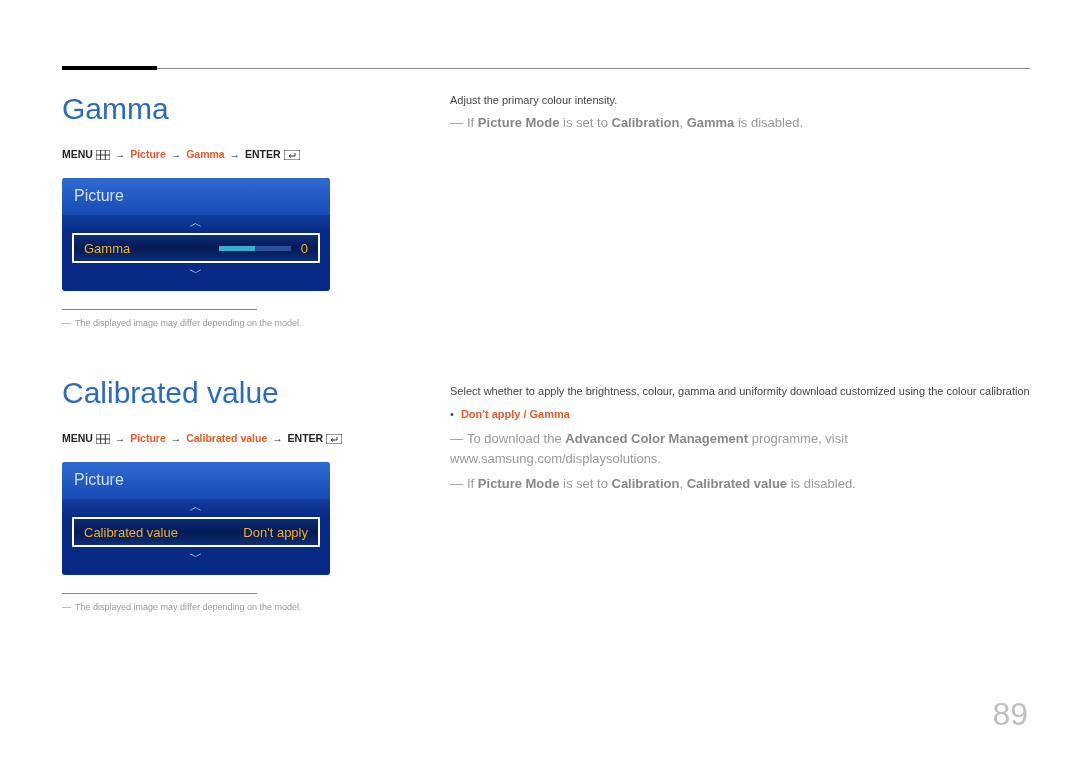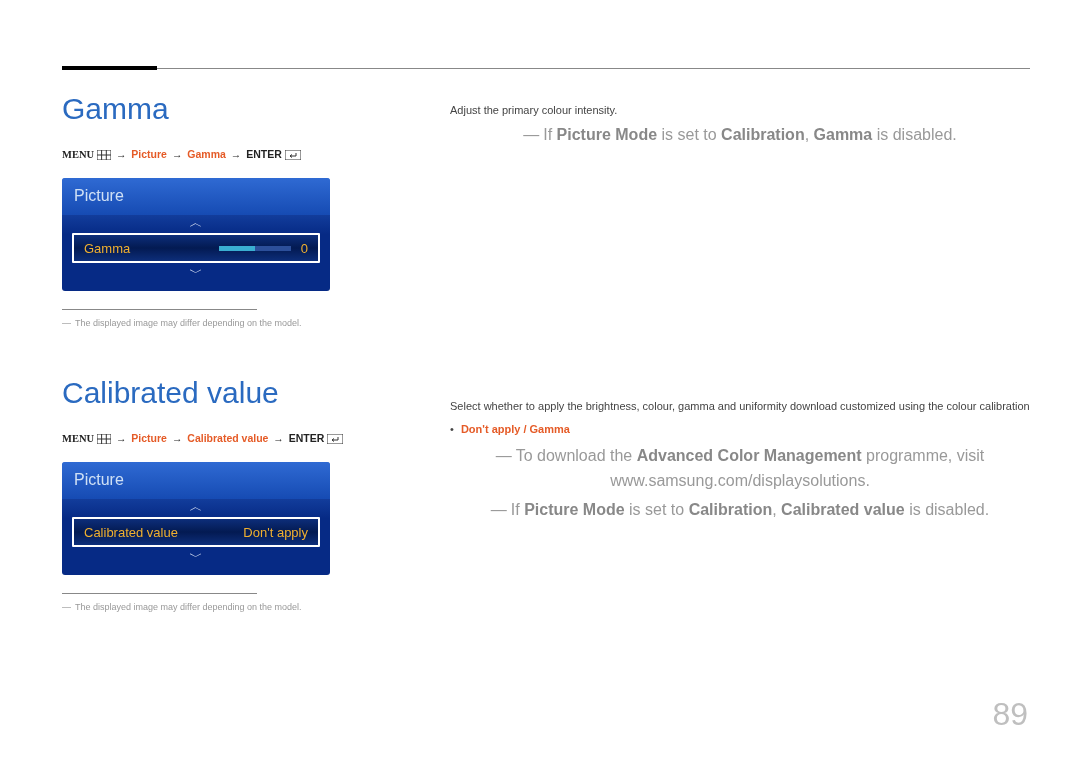--- a/index.html
+++ b/index.html
@@ -46,21 +46,21 @@
     color: #2a6ac0;
     font-size: 30px;
     font-weight: 500;
     margin-bottom: 22px;
   }
   .nav-path {
     font-size: 10.5px;
     color: #222;
     margin-bottom: 16px;
   }
-  .nav-path .menu-word { font-weight: bold; font-family: Liberation Serif, serif; }
+  .nav-path .menu-word { font-weight: bold; }
   .nav-path .red { color: #e55b27; font-weight: bold; }
   .nav-path .enter-word { font-weight: bold; }
   .nav-path .icon-box {
     display: inline-block;
     vertical-align: -2px;
   }
   .nav-path .arrow { margin: 0 2px; }
 
   .osd {
     width: 268px;
@@ -119,21 +119,21 @@
   .footnote {
     font-size: 9px;
     color: #999;
   }
   .footnote .dash { margin-right: 4px; }
 
   .right-block { font-size: 11px; line-height: 1.55; color: #444; }
   .right-block p { margin-bottom: 4px; }
   .right-block .red { color: #e55b27; font-weight: bold; }
   .right-block .bold { font-weight: bold; }
-  .right-block .note-line { color: #999; font-size: 16px; text-align: center; }
+  .right-block .note-line { color: #999; font-size: 13px; }
   .right-block .note-line .bold-grey { color: #888; font-weight: bold; }
   .right-block .dash { color: #999; margin-right: 4px; }
   .right-block .bullet { margin: 6px 0; }
   .right-block .bullet::before { content: "• "; color: #444; margin-right: 4px; }
 
   .page-num {
     position: absolute;
     right: 52px;
     bottom: 30px;
     font-size: 32px;
@@ -244,21 +244,21 @@
 
       <div class="footnote-rule"></div>
       <div class="footnote">
         <span class="dash">―</span><span>The displayed image may differ depending on the model.</span>
       </div>
     </div>
   </div>
 
   <div class="right-col">
 
-    <div class="right-block" style="margin-top:10px;">
+    <div class="right-block" style="">
       <p>Adjust the primary colour intensity.</p>
       <p class="note-line">
         <span class="dash">―</span><span>If </span><span class="bold-grey">Picture Mode</span><span> is set to </span><span class="bold-grey">Calibration</span><span>, </span><span class="bold-grey">Gamma</span><span> is disabled.</span>
       </p>
     </div>
 
     <div class="right-block" style="margin-top:250px;">
       <p>Select whether to apply the brightness, colour, gamma and uniformity download customized using the colour calibration</p>
       <p class="bullet">
         <span class="red">Don't apply</span><span class="red"> / </span><span class="red">Gamma</span>

